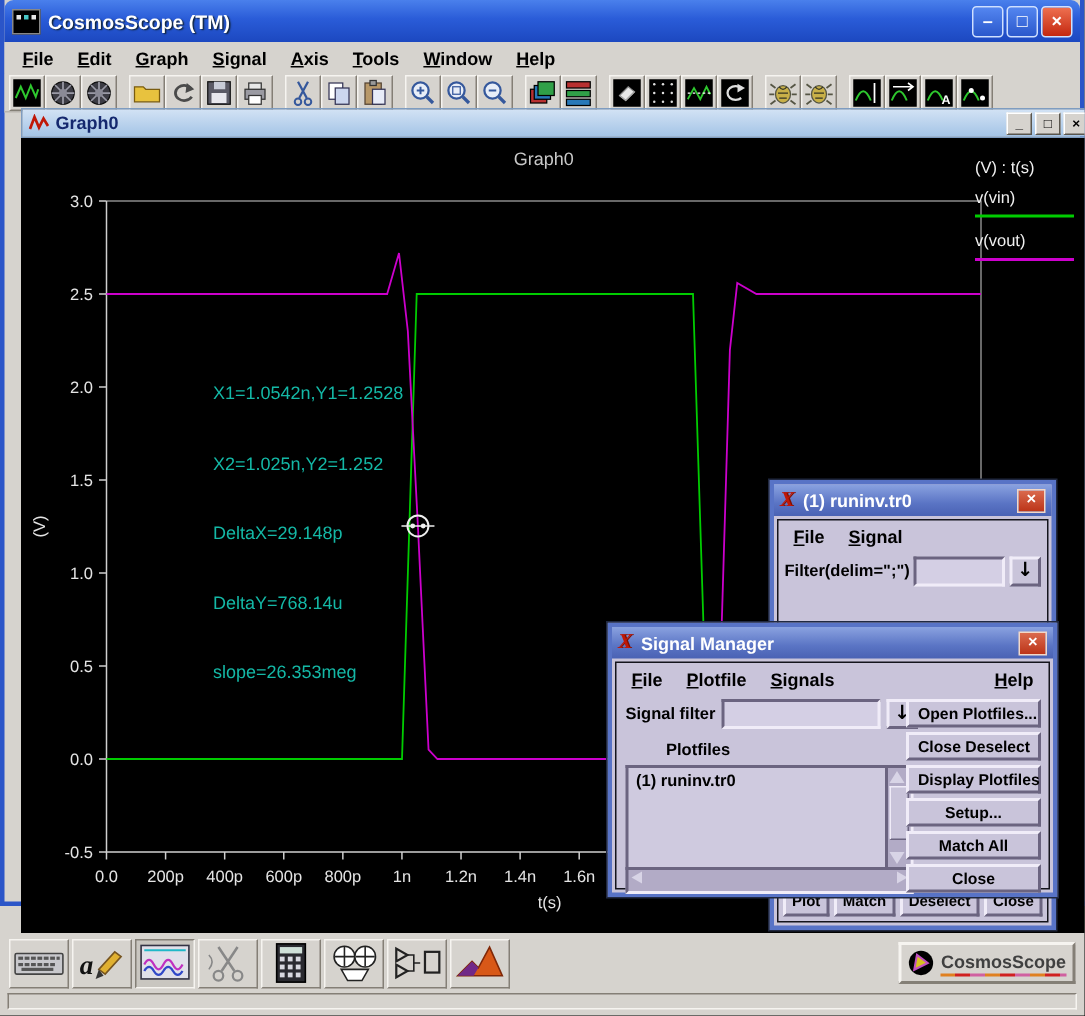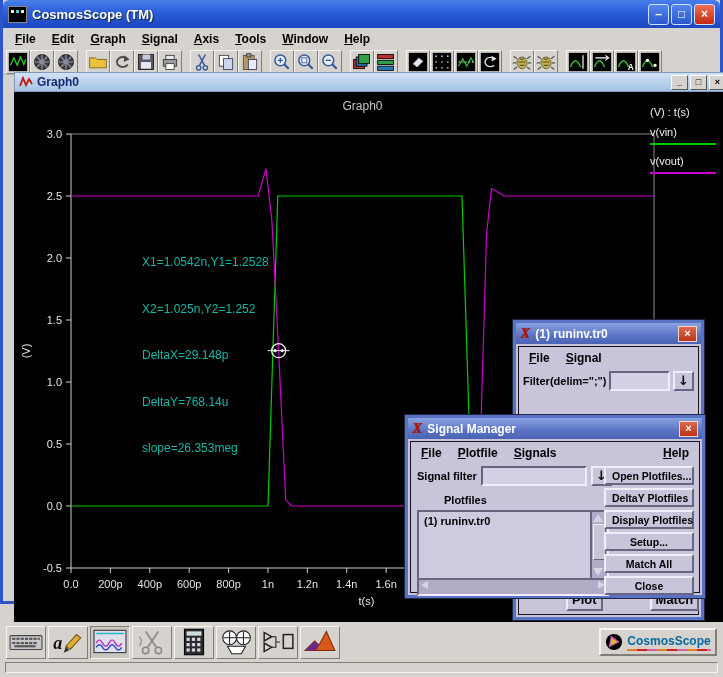--- a/index.html
+++ b/index.html
@@ -70,41 +70,41 @@
   .arr-dn{bottom:2px;border-top:8px solid #d8d4e6;}
   .vthumb{position:absolute;left:1px;top:12px;width:11px;background:#c9c4da;border:1px solid;border-color:#f0ecf8 #6b6480 #6b6480 #f0ecf8;}
   .hscroll{height:14px;background:#b2abc6;border:2px solid;border-color:#6b6480 #f0ecf8 #f0ecf8 #6b6480;position:relative;}
   .hscroll .arr-l{position:absolute;left:2px;top:1px;width:0;height:0;border-top:4px solid transparent;border-bottom:4px solid transparent;border-right:7px solid #d8d4e6;}
   .hscroll .arr-r{position:absolute;right:2px;top:1px;width:0;height:0;border-top:4px solid transparent;border-bottom:4px solid transparent;border-left:7px solid #d8d4e6;}
   
   #runinv-window{left:510px;top:320px;width:191px;height:300px;z-index:5;}
   #runinv-window .filter-row{display:flex;align-items:center;gap:3px;padding:2px 4px;}
   #runinv-window .siglist{position:absolute;left:4px;right:4px;top:74px;bottom:28px;}
   #runinv-window .btnrow{position:absolute;left:3px;right:3px;bottom:3px;display:flex;gap:3px;justify-content:space-between;}
-  #runinv-window .btnrow .mbtn{padding:2px 4px;font-size:13px;flex:0 0 auto;margin-left:44px;}
+  #runinv-window .btnrow .mbtn{padding:2px 4px;font-size:10px;flex:0 0 auto;}
   .tree-item{display:flex;align-items:center;gap:4px;padding:4px 2px 0 6px;}
   .tree-item .twig{flex:0 0 auto;}
   .tree-item .lbl{font-size:12px;font-weight:bold;color:#000;}
   
   #signal-manager{left:402px;top:415px;width:300px;height:183px;z-index:10;}
   #signal-manager .help{margin-left:auto;}
   #signal-manager .filter-row{position:absolute;left:6px;top:24px;display:flex;align-items:center;gap:4px;}
   #signal-manager .pf-label{position:absolute;left:8px;top:52px;margin-left:25px;}
   #signal-manager .pf-list{position:absolute;left:6px;top:68px;width:188px;height:66px;}
   #signal-manager .pf-hscroll{position:absolute;left:6px;top:136px;width:188px;}
   #signal-manager .right-col{position:absolute;right:5px;top:24px;width:90px;display:flex;flex-direction:column;gap:3px;}
   #signal-manager .right-col .mbtn{height:19px;padding:1px 6px;font-size:10.5px;}
   
   #bottom-toolbar{position:absolute;left:0;top:623px;width:717px;height:38px;background:#d6d3ce;display:flex;align-items:center;padding:0 3px;box-sizing:border-box;}
   .bbtn{width:40px;height:33px;padding:1px;background:#d6d3ce;border:1px solid;border-color:#f6f4f0 #847f76 #847f76 #f6f4f0;
        margin-right:2px;display:flex;align-items:center;justify-content:center;}
   .bbtn.pressed{border-color:#847f76 #f6f4f0 #f6f4f0 #847f76;background:#c9c6c0;}
   #logo-button{margin-left:auto;width:118px;height:28px;background:#d6d3ce;border:2px solid;
        border-color:#f6f4f0 #847f76 #847f76 #f6f4f0;display:flex;align-items:center;gap:4px;padding:0 4px;}
-  #logo-button .logo-text{font:bold 12px "Liberation Sans",sans-serif;color:#0369a1;}
+  #logo-button .logo-text{font:bold 12px "Liberation Sans",sans-serif;color:#404040;}
   #logo-button .logo-stack{display:flex;flex-direction:column;}
   #logo-button .rainbow{height:2px;width:84px;margin-top:1px;
        background:repeating-linear-gradient(90deg,#e08020 0 10px,#d02020 10px 20px,#d060a0 20px 30px);}
   #status-bar{position:absolute;left:0;top:661px;width:717px;height:13px;background:#d6d3ce;}
   #status-bar .inner{margin:1px 2px;height:9px;border:1px solid;border-color:#847f76 #f6f4f0 #f6f4f0 #847f76;}
 </style>
 </head>
 <body>
 
 <div id="main-window">
@@ -470,21 +470,21 @@
             <span class="arr-dn"></span>
           <span class="vthumb" style="height:34px;"></span>
         </div>
       </div>
       <div class="hscroll pf-hscroll">
         <span class="arr-l"></span>
           <span class="arr-r"></span>
       </div>
       <div class="right-col">
         <button class="mbtn">Open Plotfiles...</button>
-        <button class="mbtn">DeltaY Plotfiles</button>
+        <button class="mbtn">Close Deselect</button>
         <button class="mbtn">Display Plotfiles</button>
         <button class="mbtn">Setup...</button>
         <button class="mbtn">Match All</button>
         <button class="mbtn">Close</button>
       </div>
     </div>
   </div>
 
   <div id="bottom-toolbar">
     <span id="bbtn-slot" style="display: flex;">

